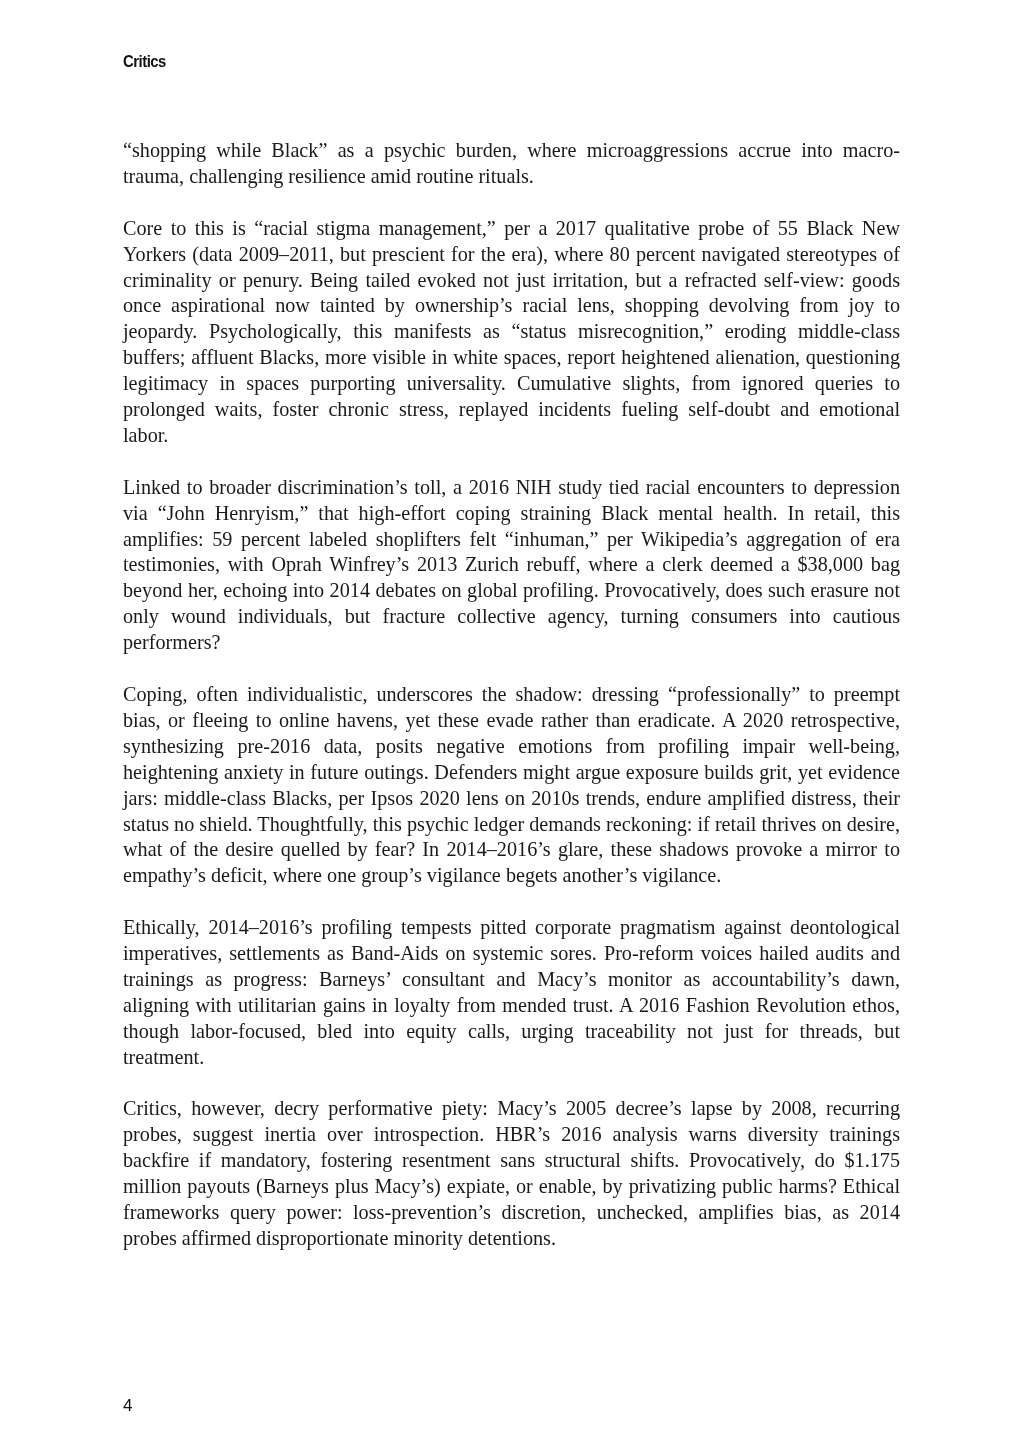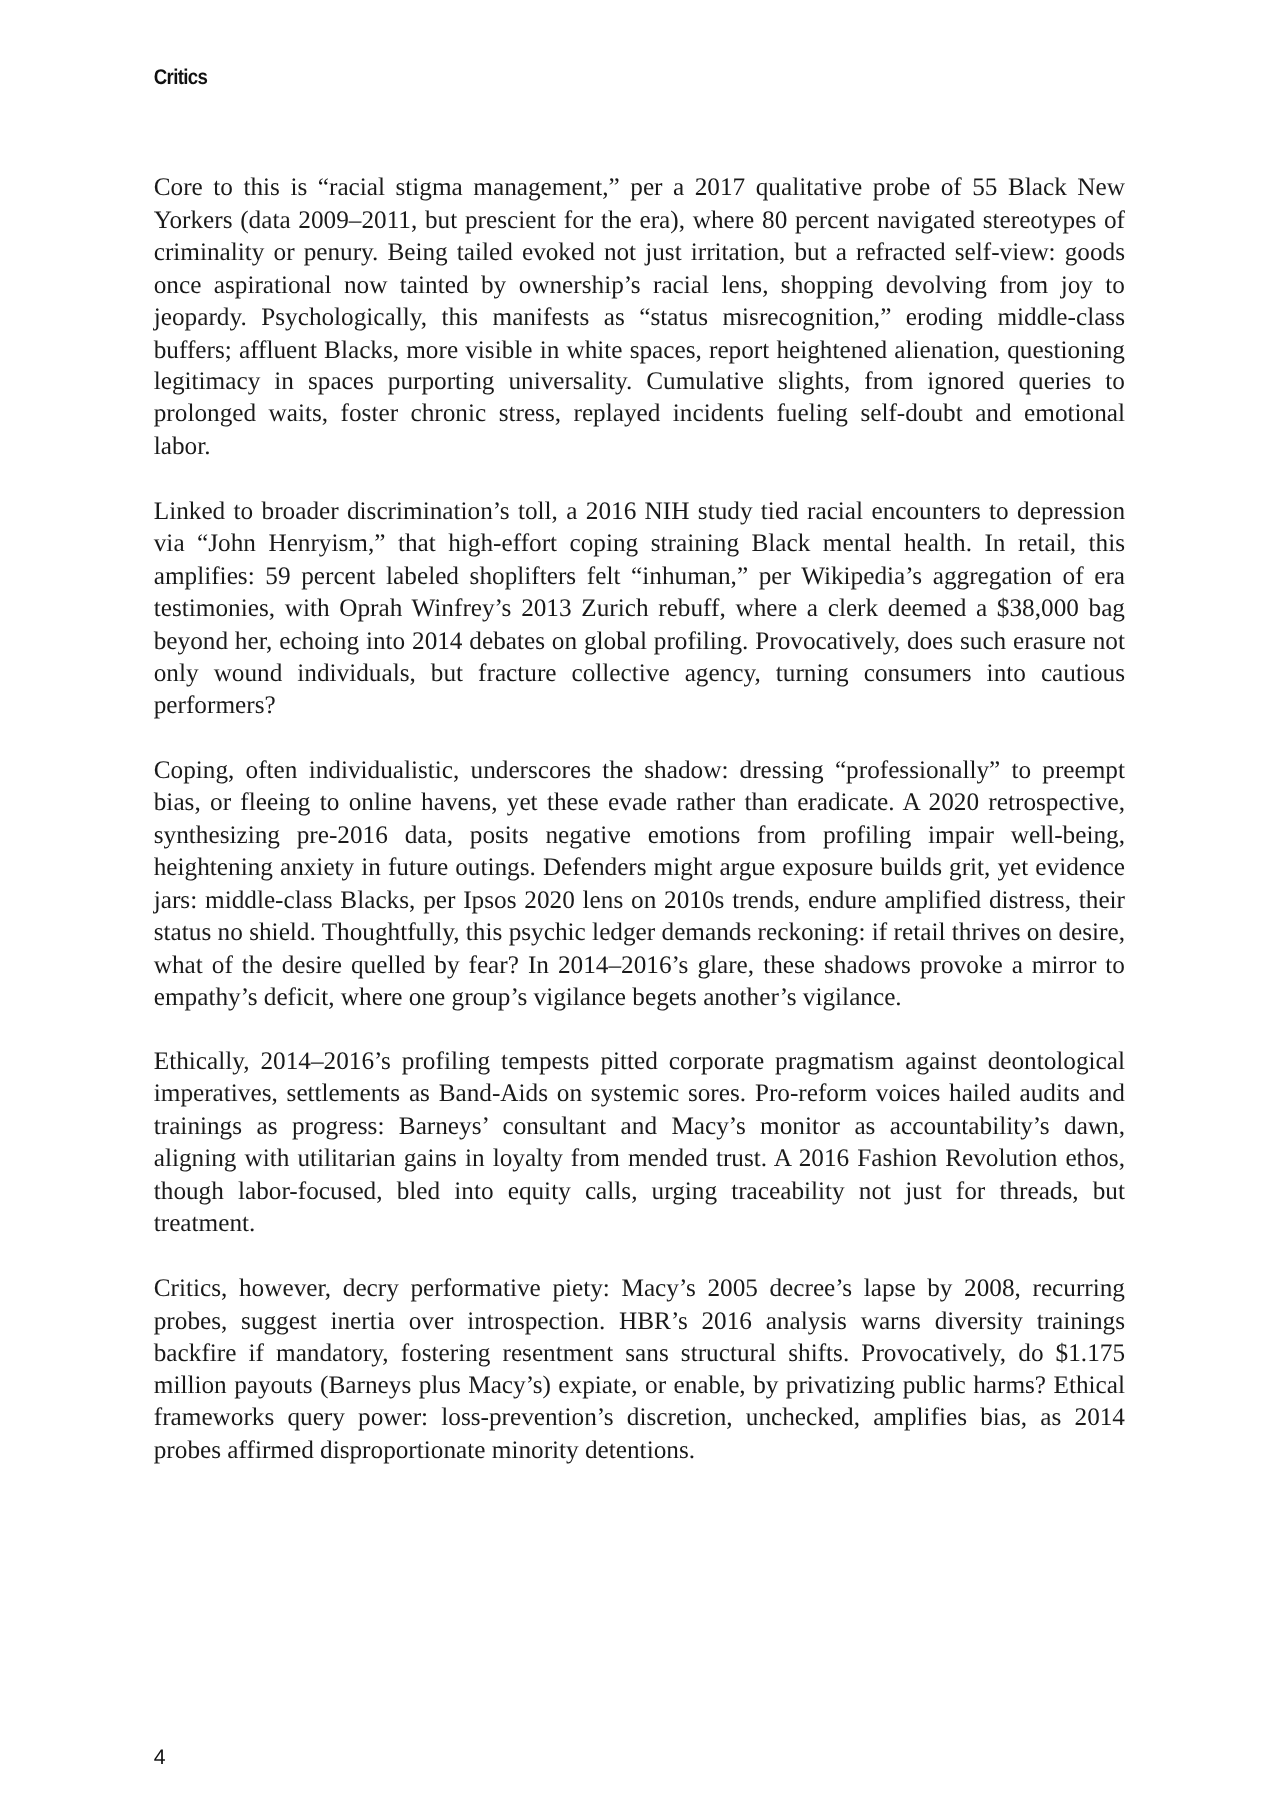--- a/index.html
+++ b/index.html
@@ -20,20 +20,21 @@
     position: absolute; left: 123px; top: 1396px;
     font-family: "Liberation Sans", sans-serif; font-size: 17px; color: #111;
   }
 </style>
 </head>
 <body>
 
 <div class="header">Critics</div>
 
 <div class="content">
+  <p>“shopping while Black” as a psychic burden, where microaggressions accrue into macro-trauma, challenging resilience amid routine rituals.</p>
   <p>Core to this is “racial stigma management,” per a 2017 qualitative probe of 55 Black New Yorkers (data 2009–2011, but prescient for the era), where 80 percent navigated stereotypes of criminality or penury. Being tailed evoked not just irritation, but a refracted self-view: goods once aspirational now tainted by ownership’s racial lens, shopping devolving from joy to jeopardy. Psychologically, this manifests as “status misrecognition,” eroding middle-class buffers; affluent Blacks, more visible in white spaces, report heightened alienation, questioning legitimacy in spaces purporting universality. Cumulative slights, from ignored queries to prolonged waits, foster chronic stress, replayed incidents fueling self-doubt and emotional labor.</p>
   <p>Linked to broader discrimination’s toll, a 2016 NIH study tied racial encounters to depression via “John Henryism,” that high-effort coping straining Black mental health. In retail, this amplifies: 59 percent labeled shoplifters felt “inhuman,” per Wikipedia’s aggregation of era testimonies, with Oprah Winfrey’s 2013 Zurich rebuff, where a clerk deemed a $38,000 bag beyond her, echoing into 2014 debates on global profiling. Provocatively, does such erasure not only wound individuals, but fracture collective agency, turning consumers into cautious performers?</p>
   <p>Coping, often individualistic, underscores the shadow: dressing “professionally” to preempt bias, or fleeing to online havens, yet these evade rather than eradicate. A 2020 retrospective, synthesizing pre-2016 data, posits negative emotions from profiling impair well-being, heightening anxiety in future outings. Defenders might argue exposure builds grit, yet evidence jars: middle-class Blacks, per Ipsos 2020 lens on 2010s trends, endure amplified distress, their status no shield. Thoughtfully, this psychic ledger demands reckoning: if retail thrives on desire, what of the desire quelled by fear? In 2014–2016’s glare, these shadows provoke a mirror to empathy’s deficit, where one group’s vigilance begets another’s vigilance.</p>
   <p>Ethically, 2014–2016’s profiling tempests pitted corporate pragmatism against deontological imperatives, settlements as Band-Aids on systemic sores. Pro-reform voices hailed audits and trainings as progress: Barneys’ consultant and Macy’s monitor as accountability’s dawn, aligning with utilitarian gains in loyalty from mended trust. A 2016 Fashion Revolution ethos, though labor-focused, bled into equity calls, urging traceability not just for threads, but treatment.</p>
   <p>Critics, however, decry performative piety: Macy’s 2005 decree’s lapse by 2008, recurring probes, suggest inertia over introspection. HBR’s 2016 analysis warns diversity trainings backfire if mandatory, fostering resentment sans structural shifts. Provocatively, do $1.175 million payouts (Barneys plus Macy’s) expiate, or enable, by privatizing public harms? Ethical frameworks query power: loss-prevention’s discretion, unchecked, amplifies bias, as 2014 probes affirmed disproportionate minority detentions.</p>
 </div>
 
 <div class="page-number">4</div>
 
 </body></html>

